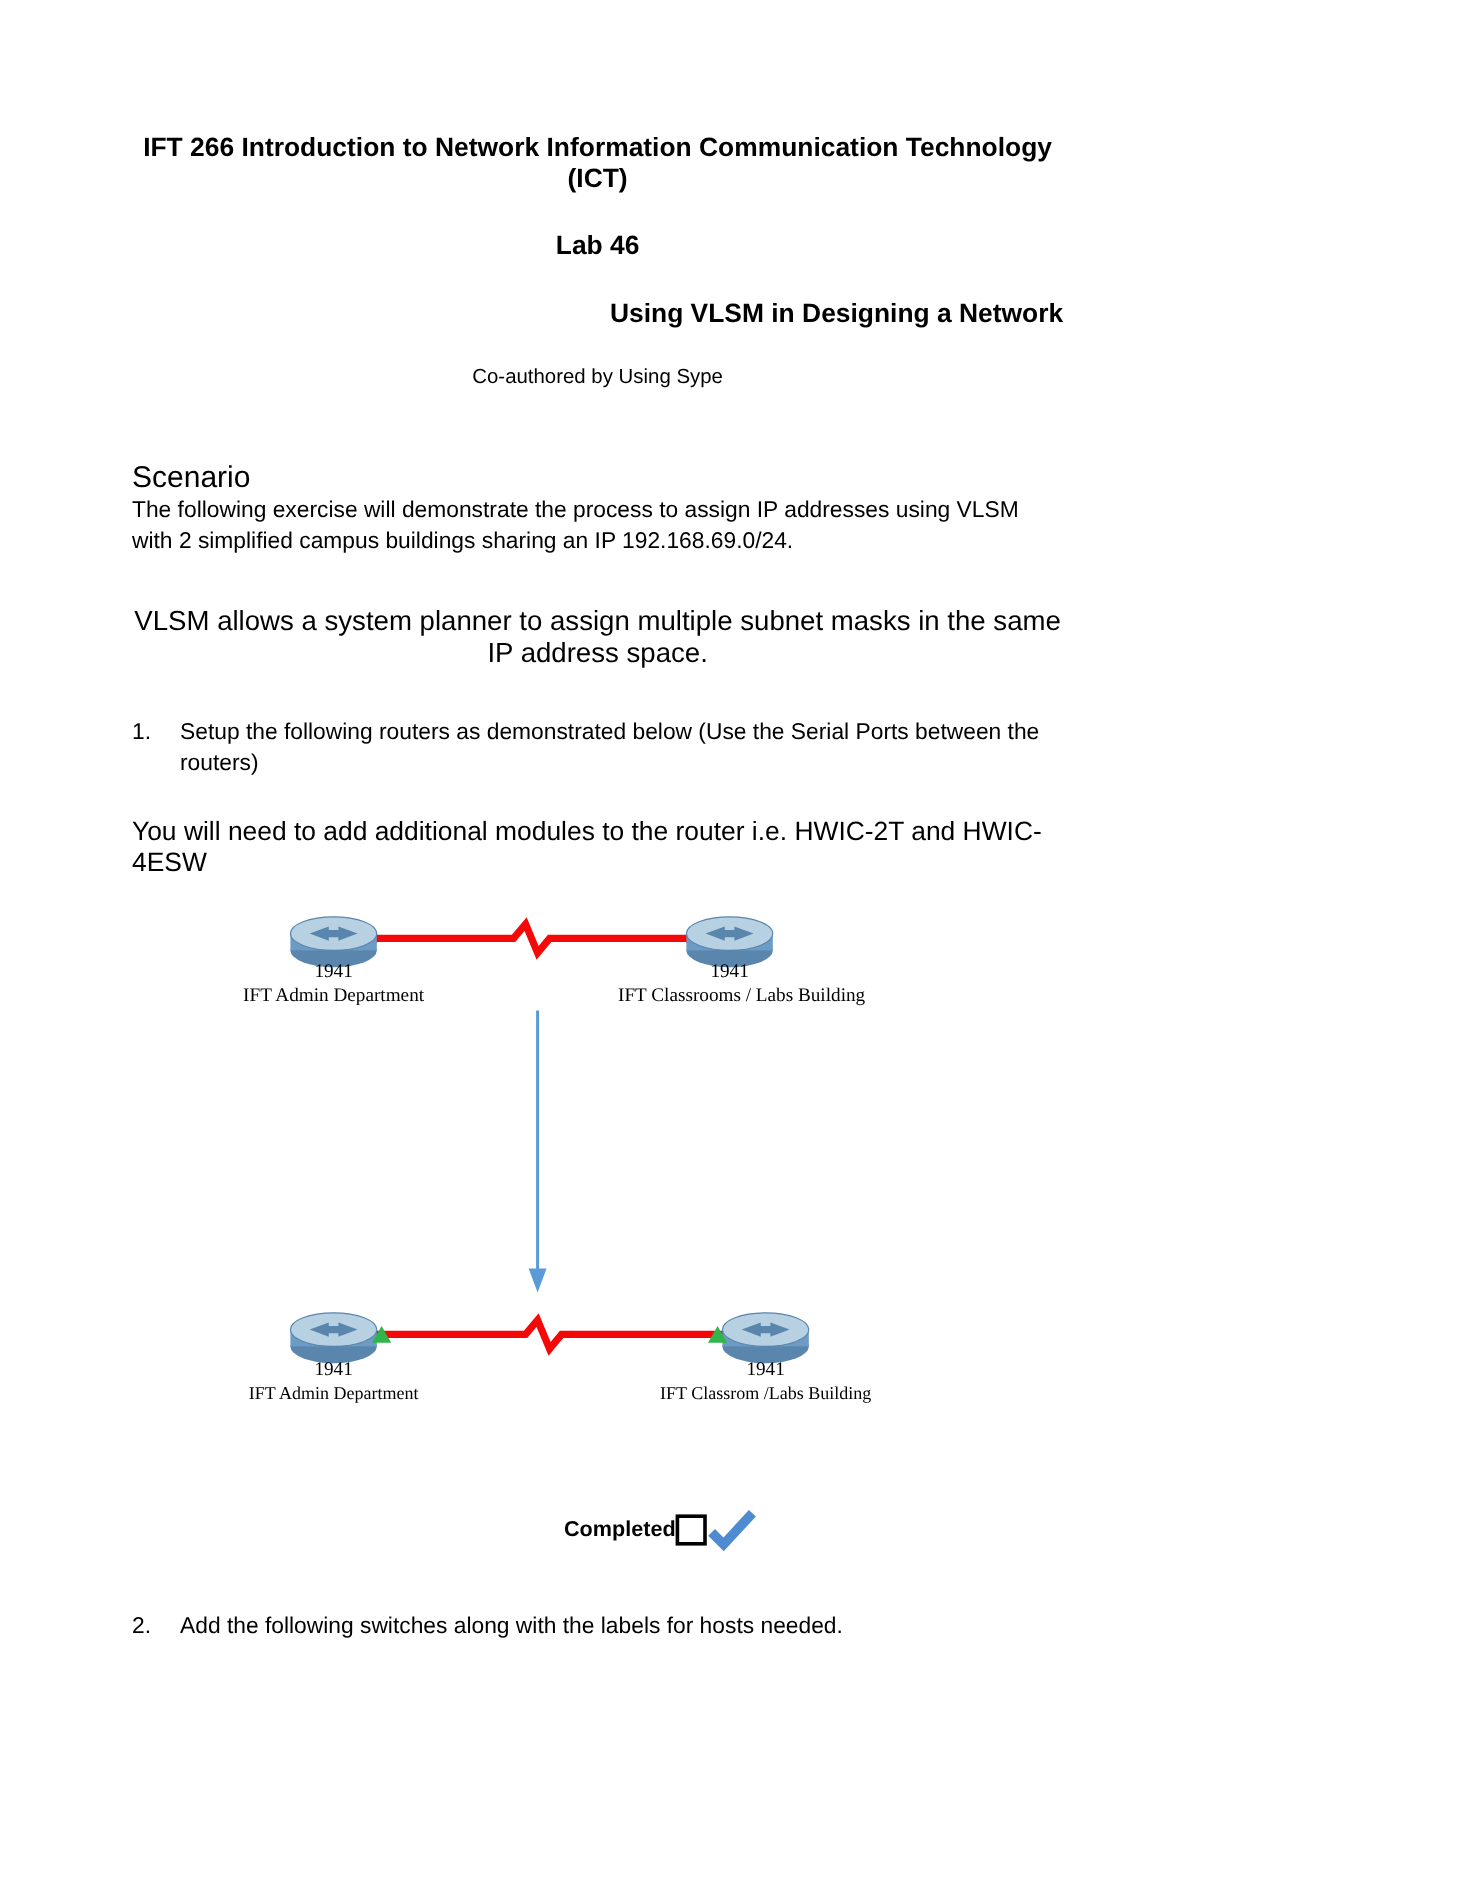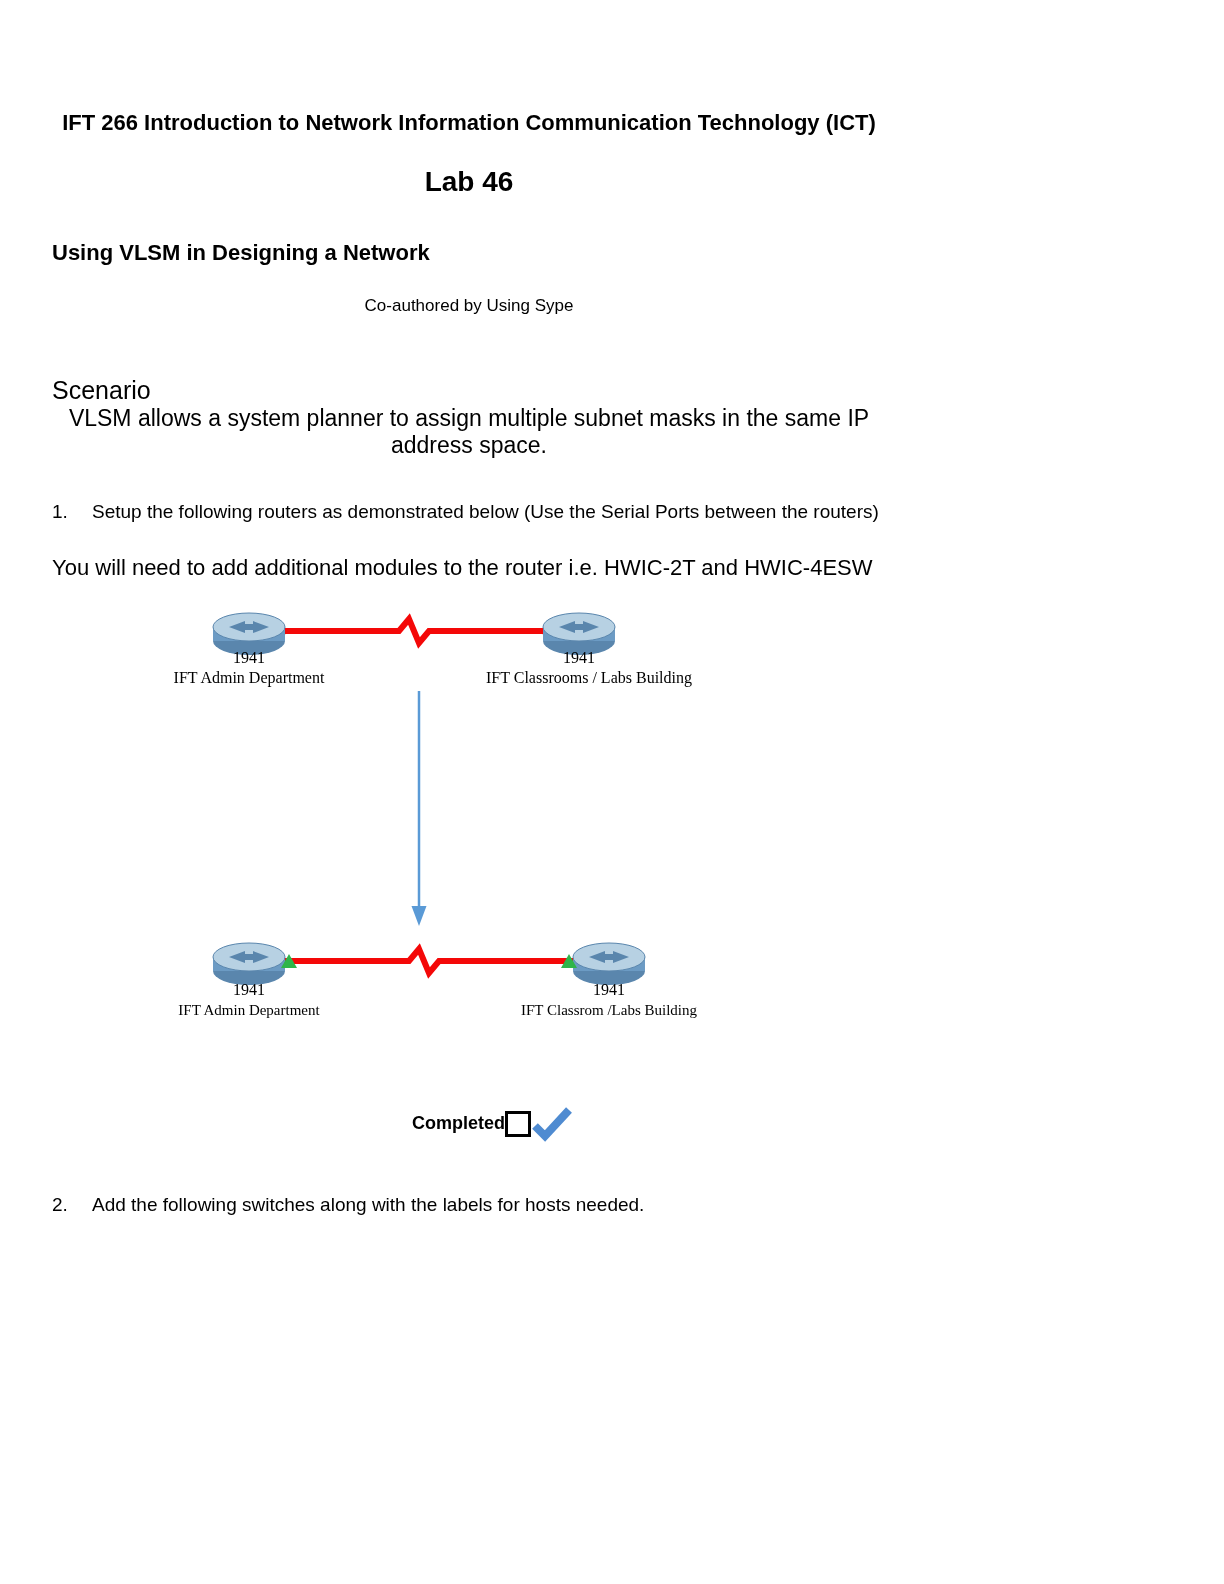--- a/index.html
+++ b/index.html
@@ -10,39 +10,39 @@
     color: #000;
     width: 1224px;
     height: 1584px;
     position: relative;
   }
   .page {
     position: relative;
     width: 996px;
     height: 1584px;
     box-sizing: border-box;
-    padding: 110px 110px 60px 52px;
+    padding: 110px 110px 60px 110px;
   }
   .title {
     font-weight: bold;
     font-size: 22px;
     text-align: center;
     margin: 0 auto 30px auto;
     max-width: 920px;
   }
   .lab {
     font-weight: bold;
-    font-size: 28px;
-    text-align: center;
-    margin-bottom: 42px;
+    font-size: 22px;
+    text-align: center;
+    margin-bottom: 30px;
   }
   .subtitle {
     font-weight: bold;
     font-size: 22px;
-    text-align: left;
+    text-align: right;
     margin-bottom: 30px;
   }
   .author {
     font-size: 17px;
     text-align: center;
     margin-bottom: 60px;
   }
   .scenario-head {
     font-weight: normal;
     font-size: 25px;
@@ -118,20 +118,21 @@
 </head>
 <body>
 
 <div class="page">
   <div class="title">IFT 266 Introduction to Network Information Communication Technology (ICT)</div>
   <div class="lab">Lab 46</div>
   <div class="subtitle">Using VLSM in Designing a Network</div>
   <div class="author">Co-authored by Using Sype</div>
 
   <div class="scenario-head">Scenario</div>
+  <div class="scenario-body">The following exercise will demonstrate the process to assign IP addresses using VLSM with 2 simplified campus buildings sharing an IP 192.168.69.0/24.</div>
 
   <div class="remember-body">VLSM allows a system planner to assign multiple subnet masks in the same IP address space.</div>
 
   <div class="step-row">
     <div class="step-num">1.</div>
     <div class="step-text">Setup the following routers as demonstrated below (Use the Serial Ports between the routers)</div>
   </div>
 
   <div class="hint">You will need to add additional modules to the router i.e. HWIC-2T and HWIC-4ESW</div>
 

